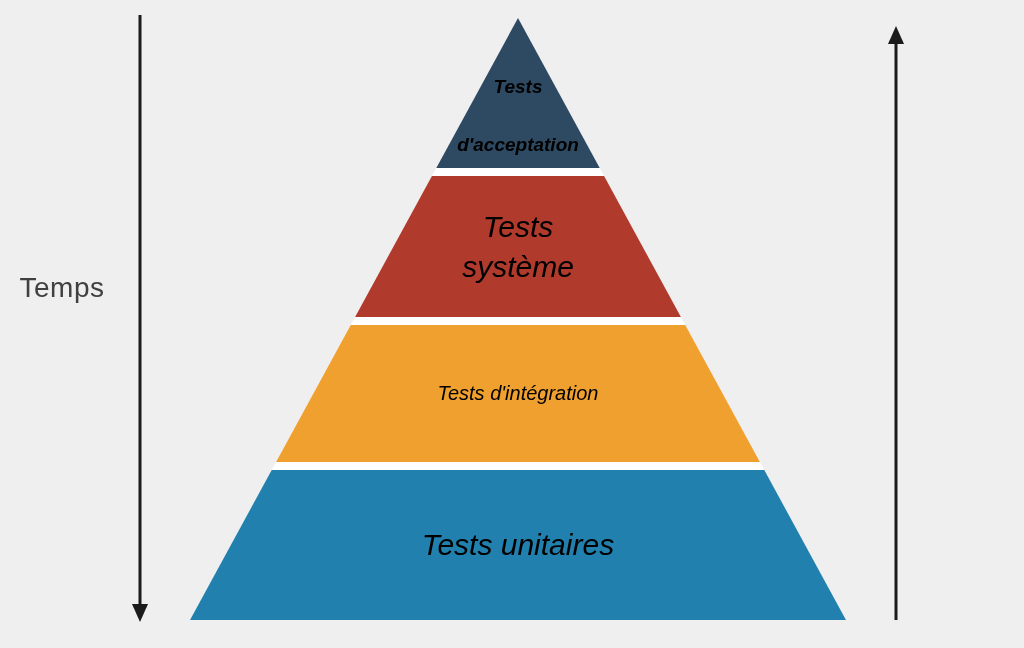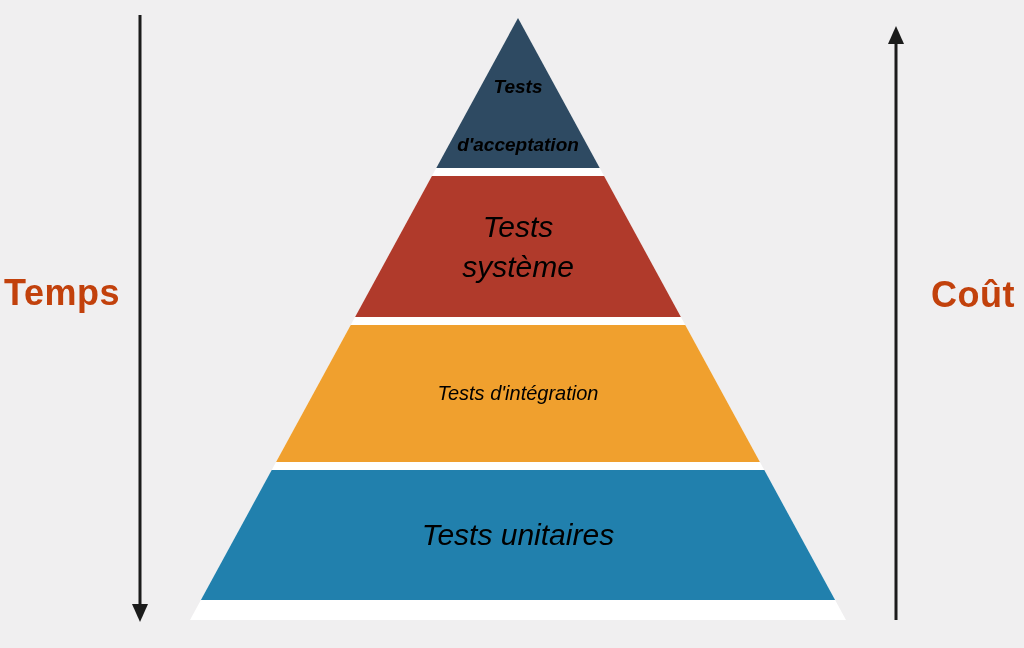--- a/index.html
+++ b/index.html
@@ -7,24 +7,23 @@
   body { font-family: "Liberation Sans", sans-serif; overflow: hidden; }
 
   .stage {
     position: relative;
     width: 1024px;
     height: 648px;
   }
 
   .side-label {
     position: absolute;
-    font-size: 36px;
-    color: #c2410c;
+    font-size: 28px;
+    color: #404040;
     letter-spacing: 0.5px;
-    font-weight: bold;
   }
   .side-label.left  { left: 4px;  top: 272px; width: 116px; text-align: center; }
   .side-label.right { left: 928px; top: 274px; width: 90px;  text-align: center; }
 
   .arrow { position: absolute; }
   .left-arrow  { left: 128px; top: 12px; }
   .right-arrow { left: 884px; top: 24px; }
 
   .pyramid {
     position: absolute;
@@ -64,21 +63,21 @@
   }
   .layer-2 .line + .line { margin-top: 6px; }
 
   .layer-3 {
     height: 137px;
     margin-bottom: 8px;
     font-size: 20px;
   }
 
   .layer-4 {
-    height: 130px;
+    height: 150px;
     font-size: 30px;
   }
 </style>
 </head>
 <body>
 
 <div class="stage" style="background-color: rgb(240, 239, 240);">
 
   <span class="side-label left">Temps</span>
 
@@ -107,15 +106,14 @@
       <span class="line">Tests unitaires</span>
     </div>
 
   </div>
 
   <svg class="arrow right-arrow" width="24" height="598" viewBox="0 0 24 598">
     <line x1="12" y1="18" x2="12" y2="596" stroke-width="3" style="stroke: rgb(27, 27, 27);"></line>
     <polygon points="4,20 20,20 12,2" style="fill: rgb(27, 27, 27);"></polygon>
   </svg>
 
-  <span class="side-label right">Coût</span>
 
 </div>
 
 </body></html>

